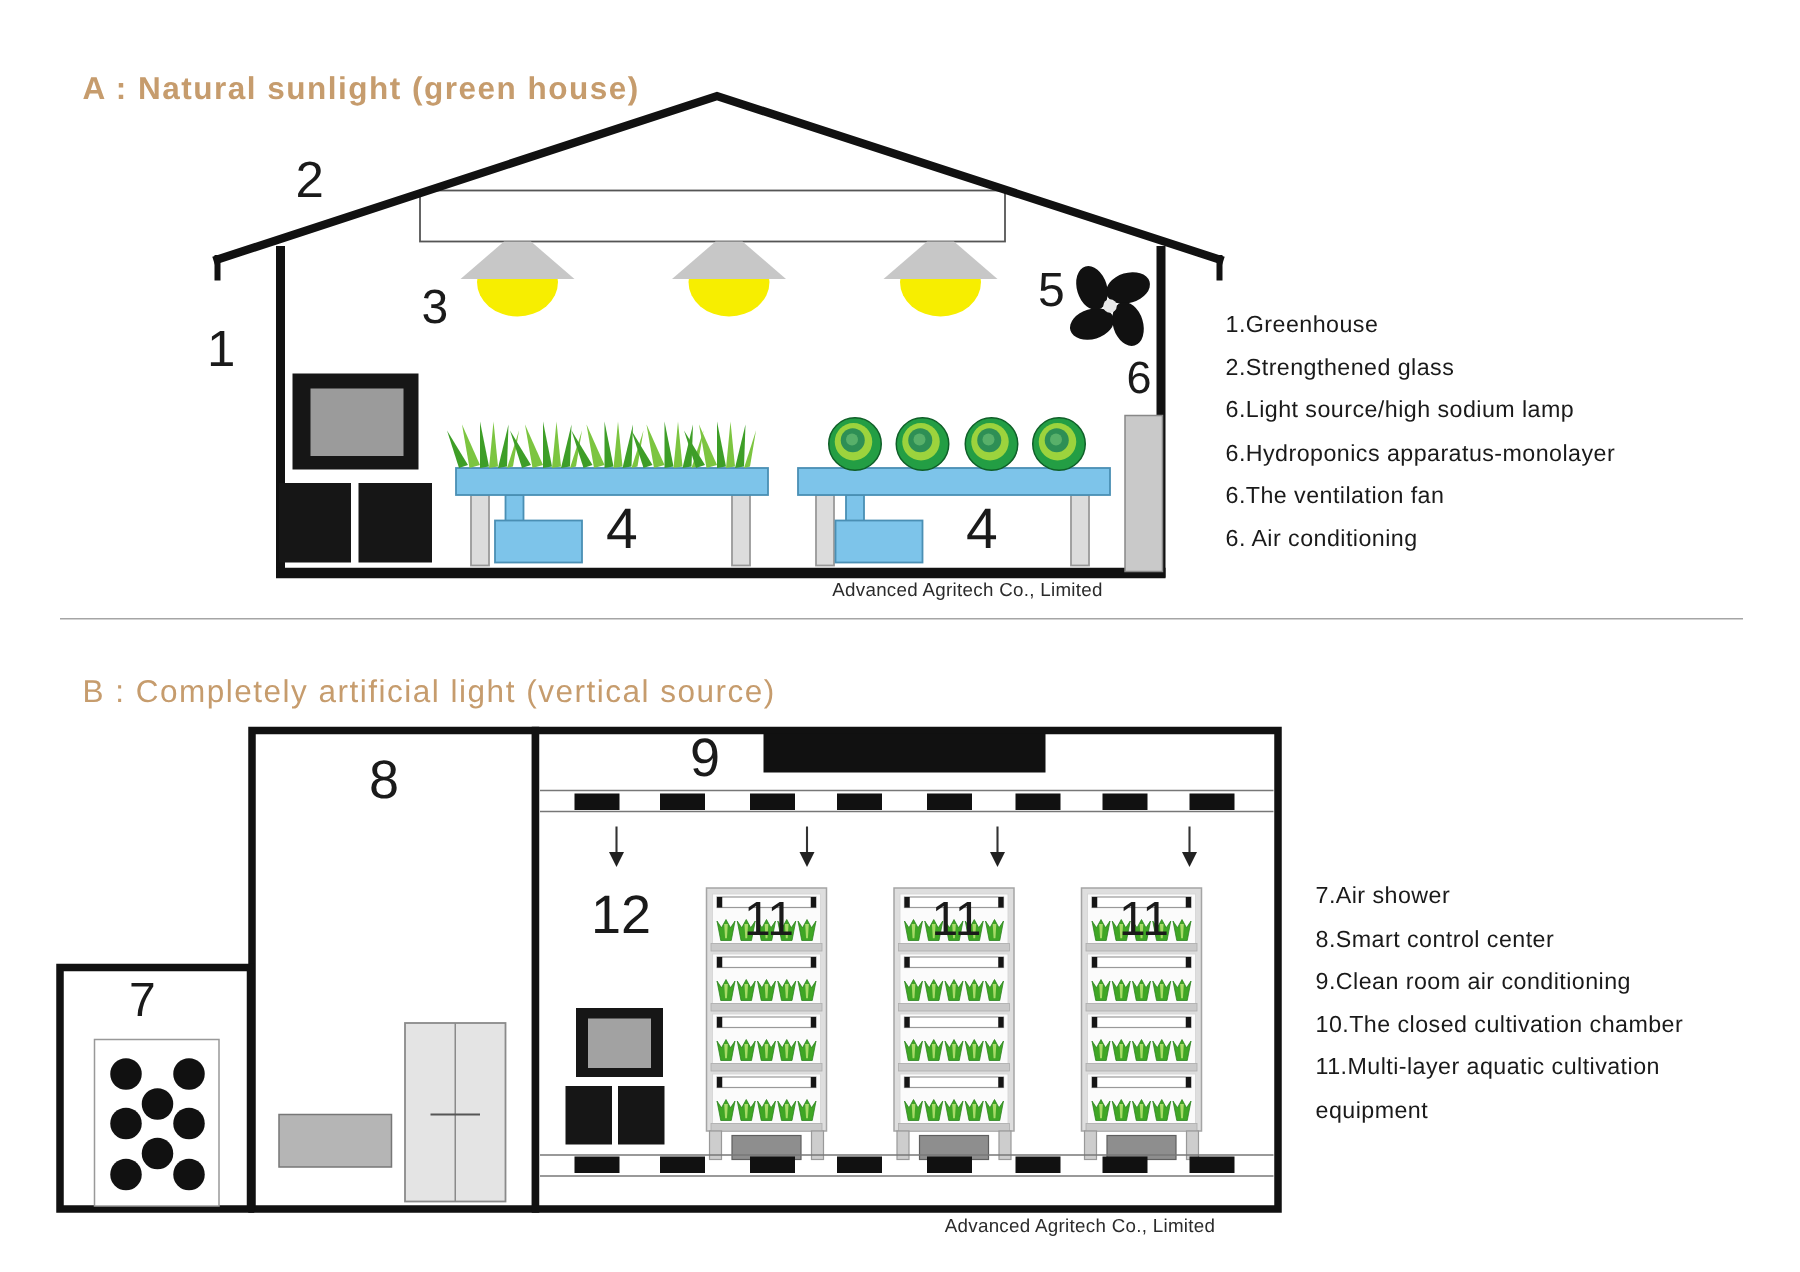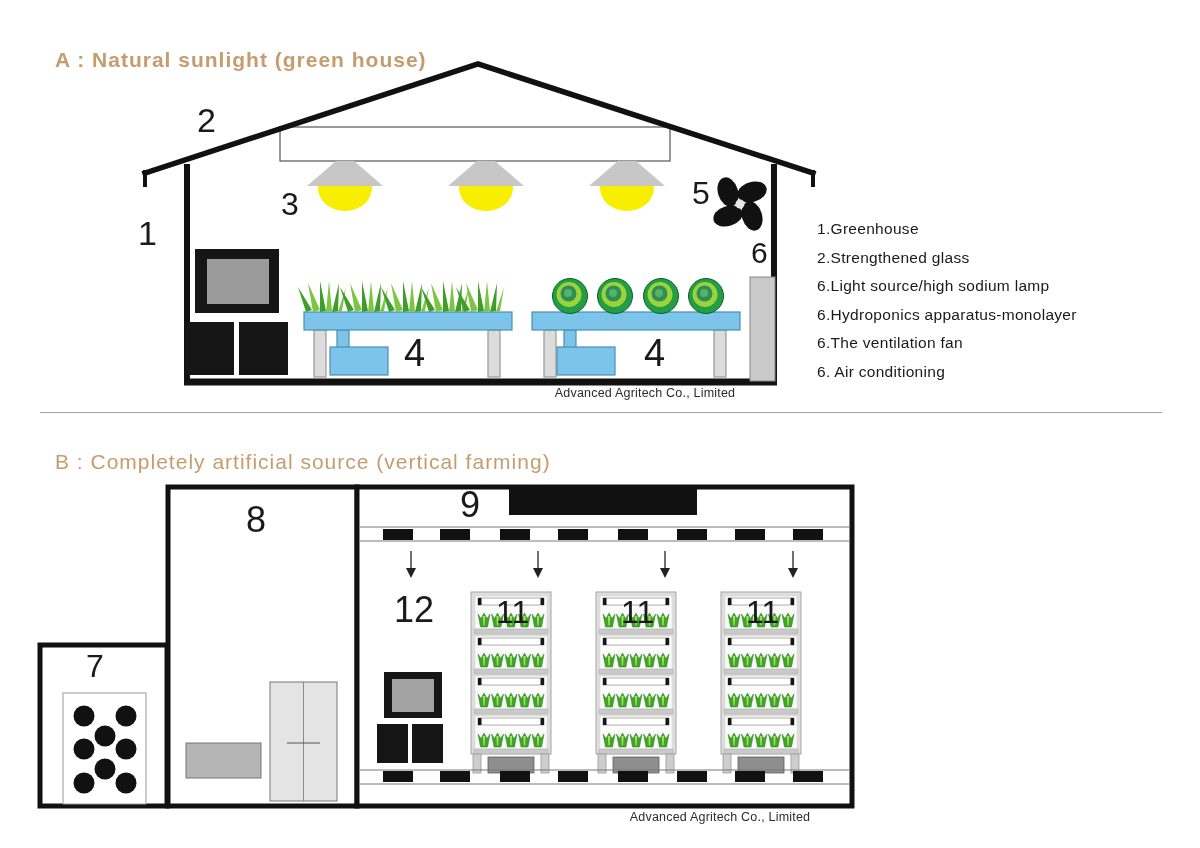--- a/index.html
+++ b/index.html
@@ -212,44 +212,51 @@
           <rect x="618" y="771" width="30" height="11"></rect>
             <rect x="677" y="771" width="30" height="11"></rect>
           <rect x="735" y="771" width="30" height="11"></rect>
             <rect x="793" y="771" width="30" height="11"></rect>
         </g>
       </g>
     </g>
   </svg>
 
   <div class="title" style="left:55px;top:48px;font-weight:bold;">A : Natural sunlight (green house)</div>
-  <div class="title" style="left:55px;top:450px;">B : Completely artificial source (vertical farming)</div>
+  <div class="title" style="left:55px;top:450px;">B : Completely artificial light (vertical source)</div>
 
   <div class="num" style="left:138px;top:216px;font-size:34px;">1</div>
   <div class="num" style="left:197px;top:103px;font-size:34px;">2</div>
   <div class="num" style="left:281px;top:188px;font-size:32px;">3</div>
   <div class="num" style="left:404px;top:334px;font-size:38px;">4</div>
   <div class="num" style="left:644px;top:334px;font-size:38px;">4</div>
   <div class="num" style="left:692px;top:177px;font-size:32px;">5</div>
   <div class="num" style="left:751px;top:238px;font-size:30px;">6</div>
 
   <div class="num" style="left:86px;top:650px;font-size:32px;">7</div>
   <div class="num" style="left:246px;top:502px;font-size:36px;">8</div>
   <div class="num" style="left:460px;top:487px;font-size:36px;">9</div>
   <div class="num" style="left:394px;top:592px;font-size:36px;">12</div>
   <div class="num" style="left:496px;top:596px;font-size:32px;">11</div>
   <div class="num" style="left:621px;top:596px;font-size:32px;">11</div>
   <div class="num" style="left:746px;top:596px;font-size:32px;">11</div>
 
-  <div class="legend" style="left:817px;top:215px;">
+  <div class="legend" style="left:817px;top:203px;">
     <div>1.Greenhouse</div>
     <div>2.Strengthened glass</div>
     <div>6.Light source/high sodium lamp</div>
     <div>6.Hydroponics apparatus-monolayer</div>
     <div>6.The ventilation fan</div>
     <div>6. Air conditioning</div>
   </div>
+  <div class="legend" style="left:877px;top:584px;width:292px;">
+    <div>7.Air shower</div>
+    <div>8.Smart control center</div>
+    <div>9.Clean room air conditioning</div>
+    <div>10.The closed cultivation chamber</div>
+    <div>11.Multi-layer aquatic cultivation equipment</div>
+  </div>
 
   <div class="credit" style="left:515px;top:386px;width:260px;">Advanced Agritech Co., Limited</div>
   <div class="credit" style="left:590px;top:810px;width:260px;">Advanced Agritech Co., Limited</div>
 
   <div class="divider" style="left:40px;top:412px;width:1122px;"></div>
 </div>
 
 </body></html>

